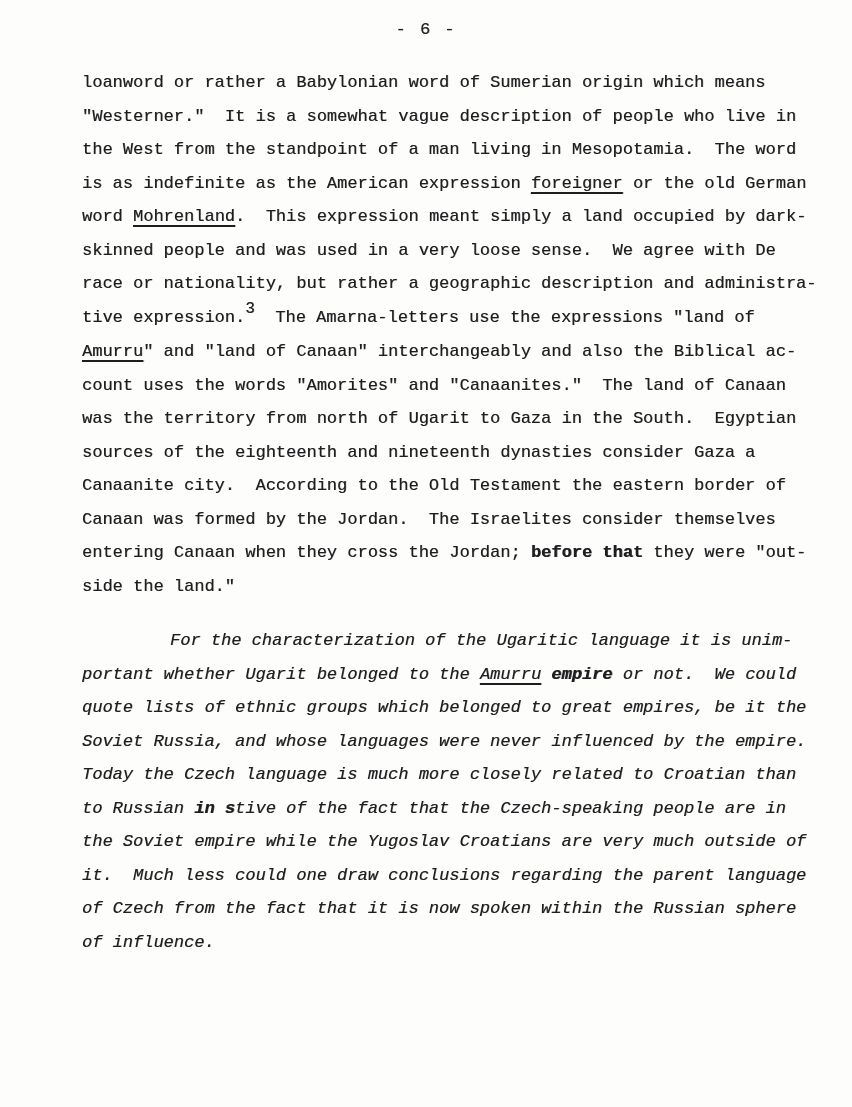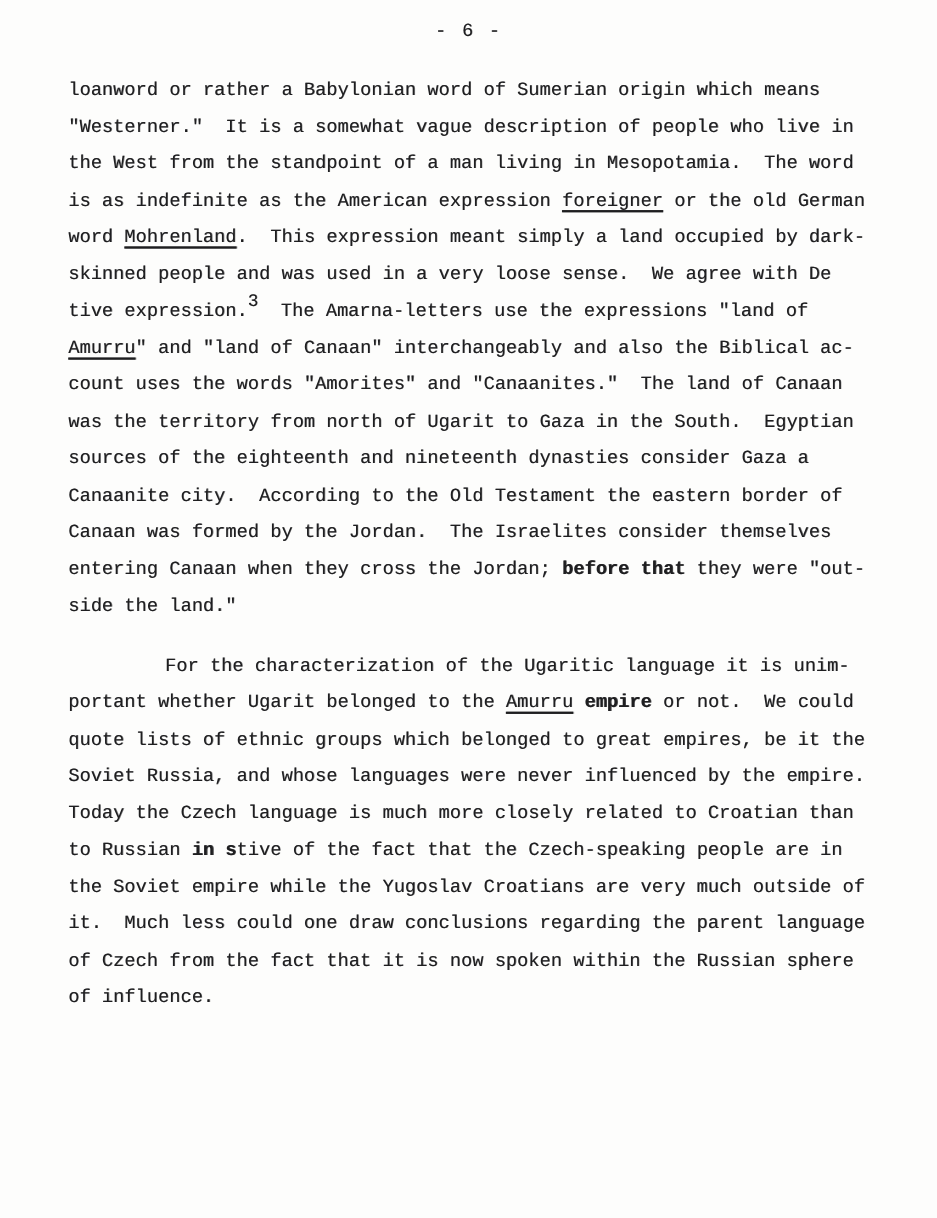--- a/index.html
+++ b/index.html
@@ -29,24 +29,25 @@
   }
   .body {
     position: absolute;
     top: 66px;
     left: 62px;
     width: 745px;
     font-size: 17px;
     line-height: 33.5px;
   }
   .paragraph { margin: 0; }
-  .paragraph.indented { margin-top: 21px; }
+  .paragraph.indented { margin-top: 21px; font-style: italic; }
   .paragraph.indented .line:first-child { text-indent: 88px; }
   .line {
     white-space: pre;
+    margin-left: 20px;
   }
   .u {
     text-decoration: underline;
     text-underline-offset: 4px;
     text-decoration-thickness: 1.5px;
   }
   .b {
     font-weight: bold;
     text-shadow: 0.7px 0 0 rgba(25,25,28,0.75);
   }
@@ -62,20 +63,21 @@
 <div class="page">
   <div class="page-number">- 6 -</div>
   <div class="body">
       <div class="paragraph">
         <div class="line"><span>loanword or rather a Babylonian word of Sumerian origin which means</span></div>
         <div class="line"><span>"Westerner."  It is a somewhat vague description of people who live in</span></div>
         <div class="line"><span>the West from the standpoint of a man living in Mesopotamia.  The word</span></div>
         <div class="line"><span>is as indefinite as the American expression </span><span class="u">foreigner</span><span> or the old German</span></div>
         <div class="line"><span>word </span><span class="u">Mohrenland</span><span>.  This expression meant simply a land occupied by dark-</span></div>
         <div class="line"><span>skinned people and was used in a very loose sense.  We agree with De</span></div>
+        <div class="line"><span>race or nationality, but rather a geographic description and administra-</span></div>
         <div class="line"><span>tive expression.</span><span class="sup">3</span><span>  The Amarna-letters use the expressions "land of</span></div>
         <div class="line"><span class="u">Amurru</span><span>" and "land of Canaan" interchangeably and also the Biblical ac-</span></div>
         <div class="line"><span>count uses the words "Amorites" and "Canaanites."  The land of Canaan</span></div>
         <div class="line"><span>was the territory from north of Ugarit to Gaza in the South.  Egyptian</span></div>
         <div class="line"><span>sources of the eighteenth and nineteenth dynasties consider Gaza a</span></div>
         <div class="line"><span>Canaanite city.  According to the Old Testament the eastern border of</span></div>
         <div class="line"><span>Canaan was formed by the Jordan.  The Israelites consider themselves</span></div>
         <div class="line"><span>entering Canaan when they cross the Jordan; </span><span class="b">before that</span><span> they were "out-</span></div>
         <div class="line"><span>side the land."</span></div>
       </div>

